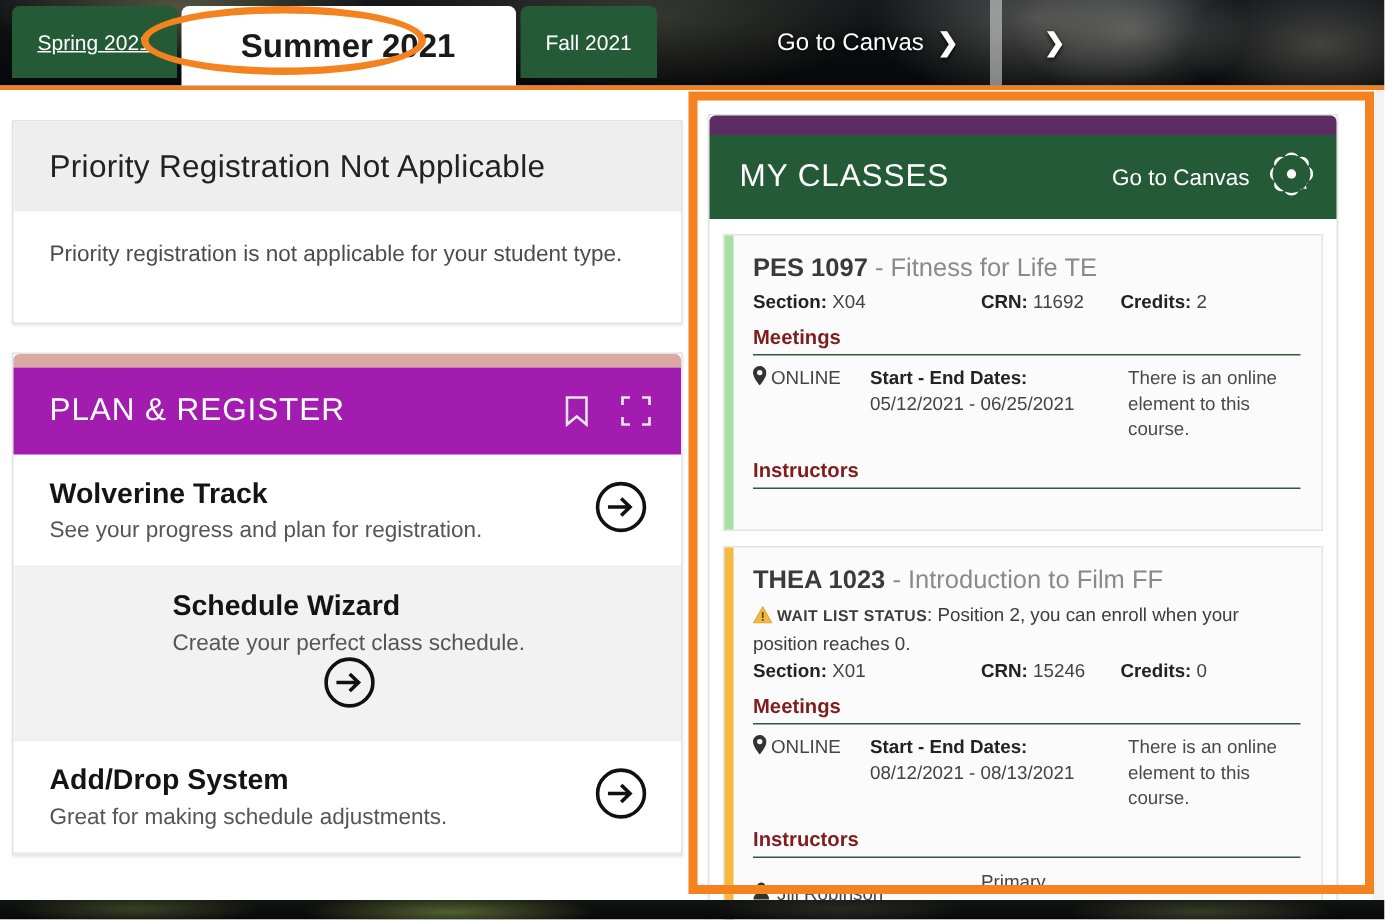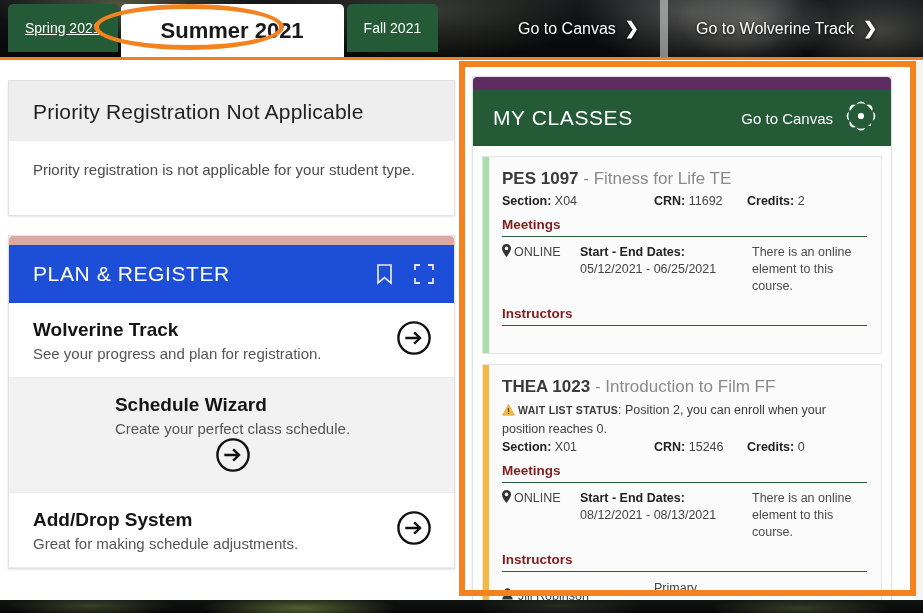--- a/index.html
+++ b/index.html
@@ -68,21 +68,21 @@
   .priority-head {
     background:#eeeeee; padding: 19px 24px 17px 24px;
     font-size: 21px; color:#222; font-stretch: condensed;
     letter-spacing: .2px;
   }
   .priority-body { padding: 18px 24px 34px 24px; font-size: 15px; color:#4c4c4c; line-height: 1.45; }
 
   .pr-card { margin-top: 19px; position: relative; }
   .pr-topstrip { height: 9px; background:#d9a9a2; border-radius: 4px 4px 0 0; }
   .pr-head {
-    background:#1d4ed8; height: 58px; display:flex; align-items:center;
+    background:#a21caf; height: 58px; display:flex; align-items:center;
     padding: 0 20px 0 24px; justify-content: space-between;
   }
   .pr-title { color:#fff; font-size: 21px; font-stretch: condensed; letter-spacing:.6px; }
   .pr-icons { display:flex; align-items:center; gap: 20px; }
   .pr-icons svg { display:block; }
 
   .pr-row {
     padding: 16px 22px 15px 24px; display:flex; align-items:center; justify-content:space-between;
     border-bottom: 1px solid #ededed; cursor:pointer;
   }
@@ -183,21 +183,20 @@
 
     <div class="topnav" style="left:518px;">
       <span class="topnav-link">
         <span>Go to Canvas</span>
         <span class="chev">❯</span>
       </span>
     </div>
 
     <div class="topnav" style="left:696px;">
       <span class="topnav-link">
-        <span>Go to Wolverine Track</span>
         <span class="chev">❯</span>
       </span>
     </div>
   </div>
   <div class="topbar-underline"></div>
 
   <div class="page">
 
     <div class="leftcol">
 

